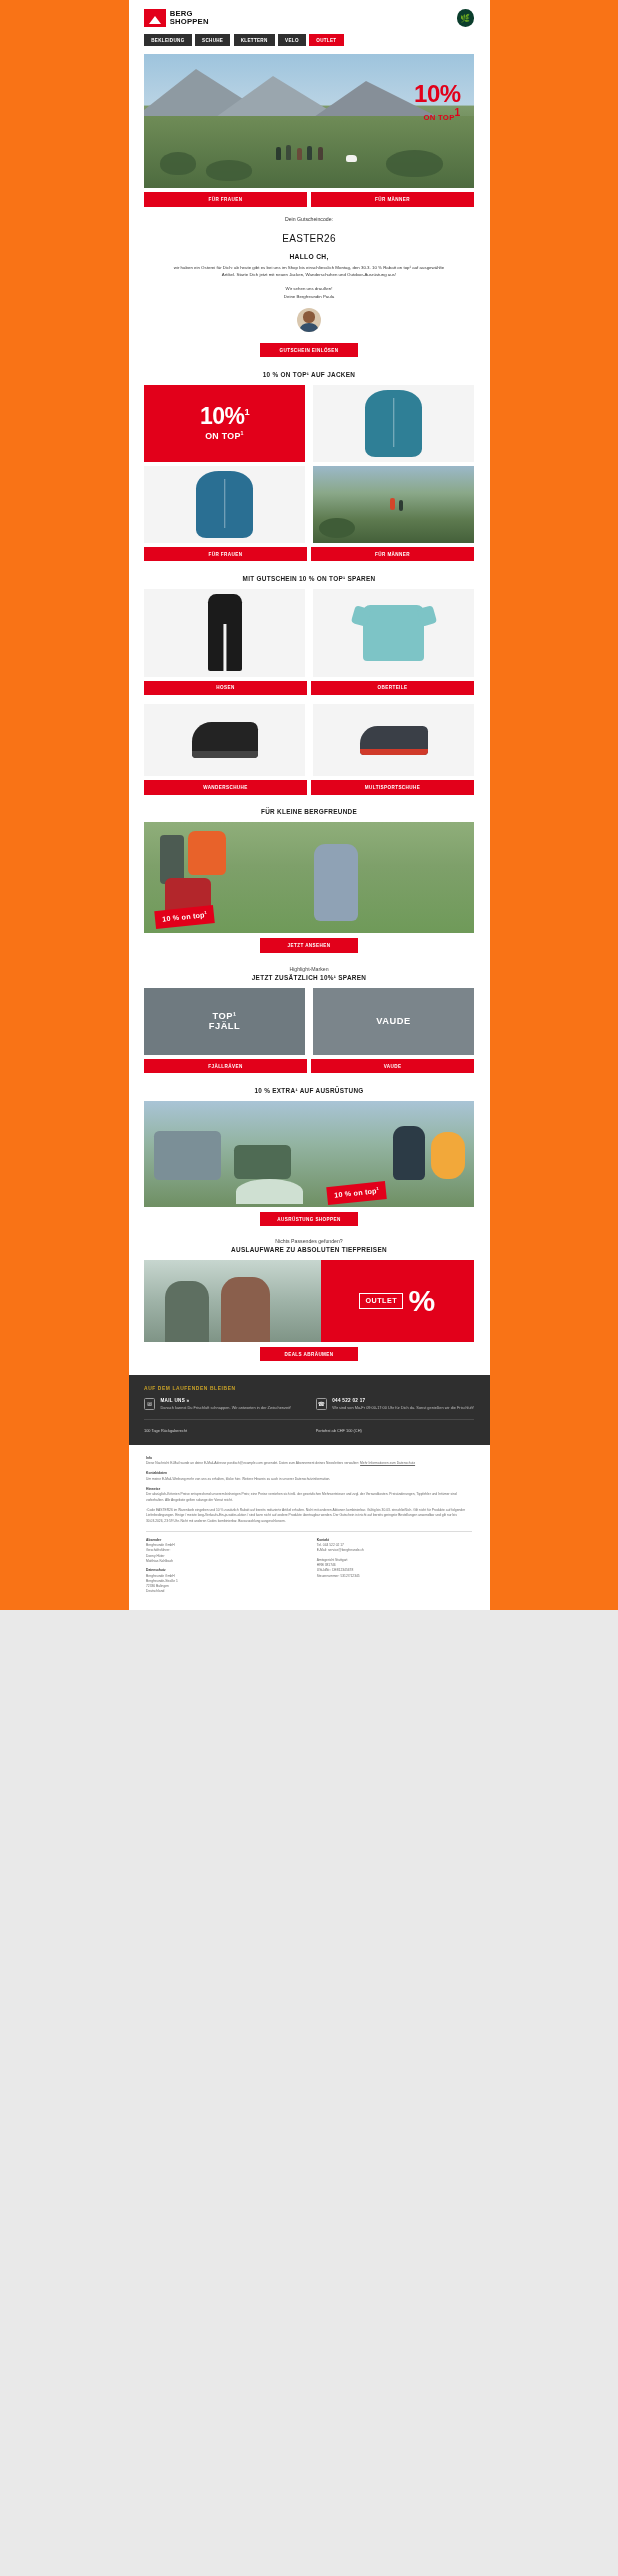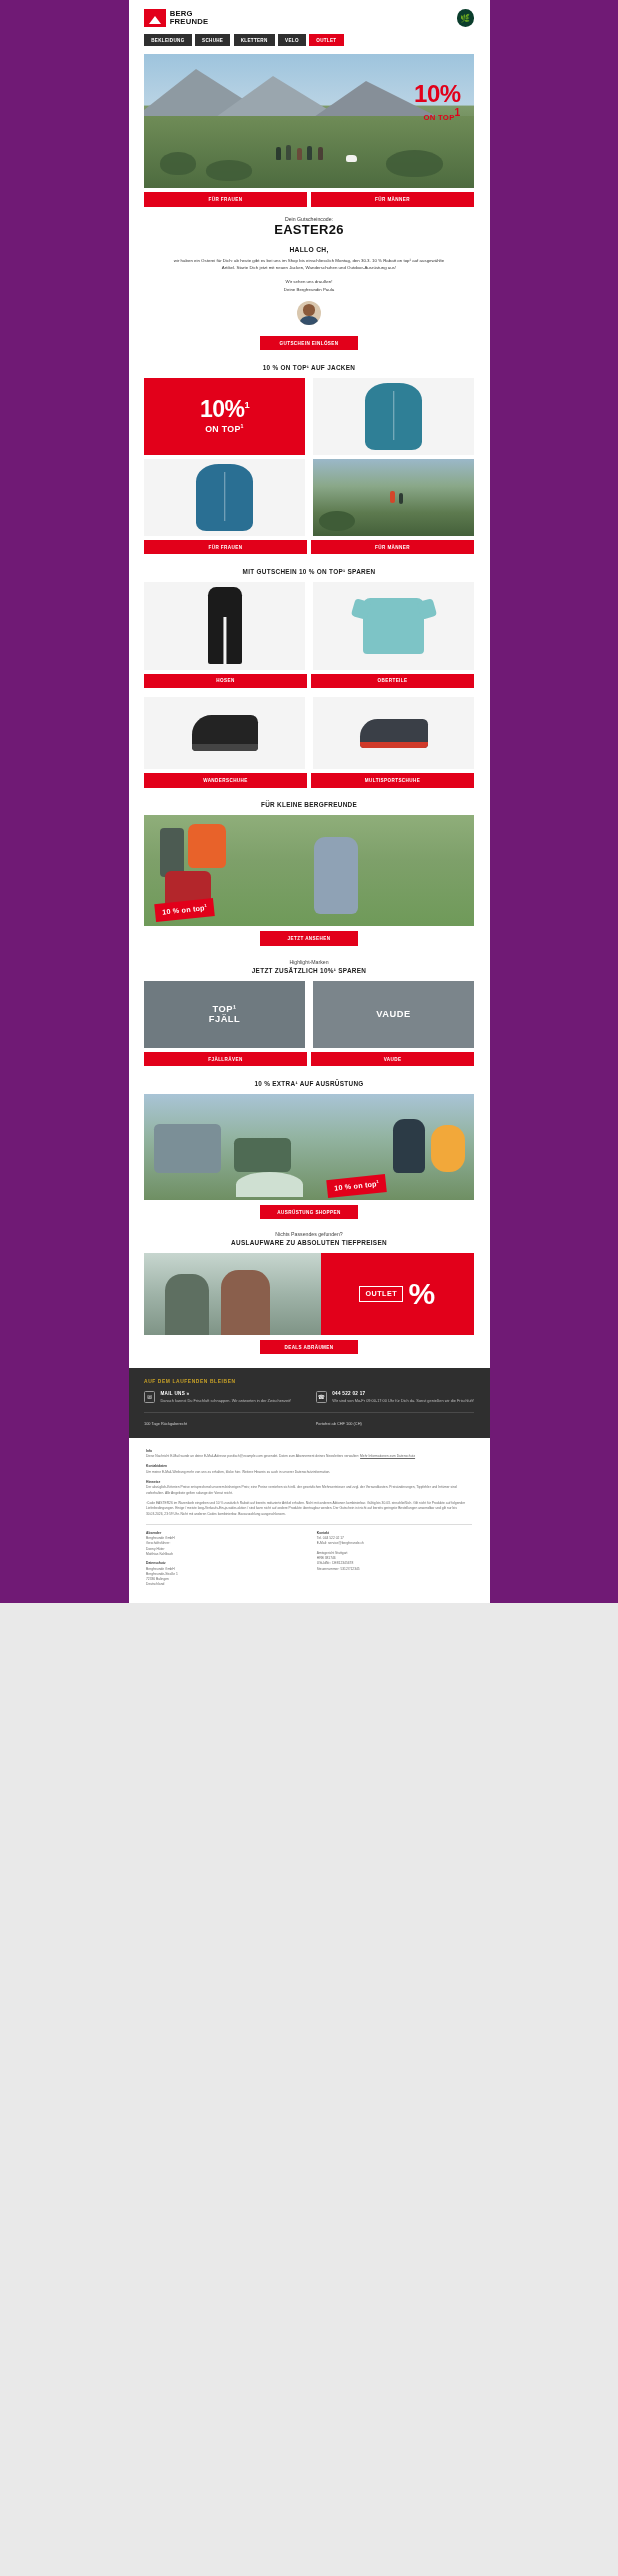--- a/index.html
+++ b/index.html
@@ -4,21 +4,21 @@
 <style>
   * { box-sizing: border-box; }
   html, body {
     margin: 0; padding: 0;
     background: #e9e9e9;
     font-family: "Liberation Sans", sans-serif;
   }
   .page {
     width: 618px;
     margin: 0 auto;
-    background: #701a75;
+    background: #f97316;
     position: relative;
   }
   .email {
     width: 361px;
     margin: 0 auto;
     background: #ffffff;
   }
 
   
   .header {
@@ -200,22 +200,22 @@
     margin-top: 2.1px;
   }
 
   
   .voucher {
     text-align: center;
     padding: 9.3px 26px 0 26px;
   }
   .voucher .lead { font-size: 5.2px; color: #333; }
   .voucher .code {
-    font-size: 13px; font-weight: bold; color: #111;
-    letter-spacing: 0.3px; margin-top: 0;
+    font-size: 10px; font-weight: normal; color: #111;
+    letter-spacing: 0.3px; margin-top: 11px;
   }
   .voucher .hello {
     font-size: 6.7px; font-weight: bold; color: #111;
     margin-top: 9.3px; letter-spacing: 0.3px;
   }
   .voucher .body {
     font-size: 4.4px; color: #333; line-height: 1.55;
     margin-top: 5.2px;
   }
   .voucher .sign {
@@ -423,21 +423,21 @@
 <body>
 
 <div class="page">
   <div class="email">
 
     <div class="header">
       <div class="logo">
         <div class="logo-mark"></div>
         <div class="logo-text">
           <div>BERG</div>
-          <div>FREUNDE</div>
+          <div>SHOPPEN</div>
         </div>
       </div>
       <div class="header-badge">🌿</div>
     </div>
 
     <div class="nav">
       <div class="nav-item">BEKLEIDUNG</div>
       <div class="nav-item">SCHUHE</div>
       <div class="nav-item">KLETTERN</div>
       <div class="nav-item">VELO</div>

